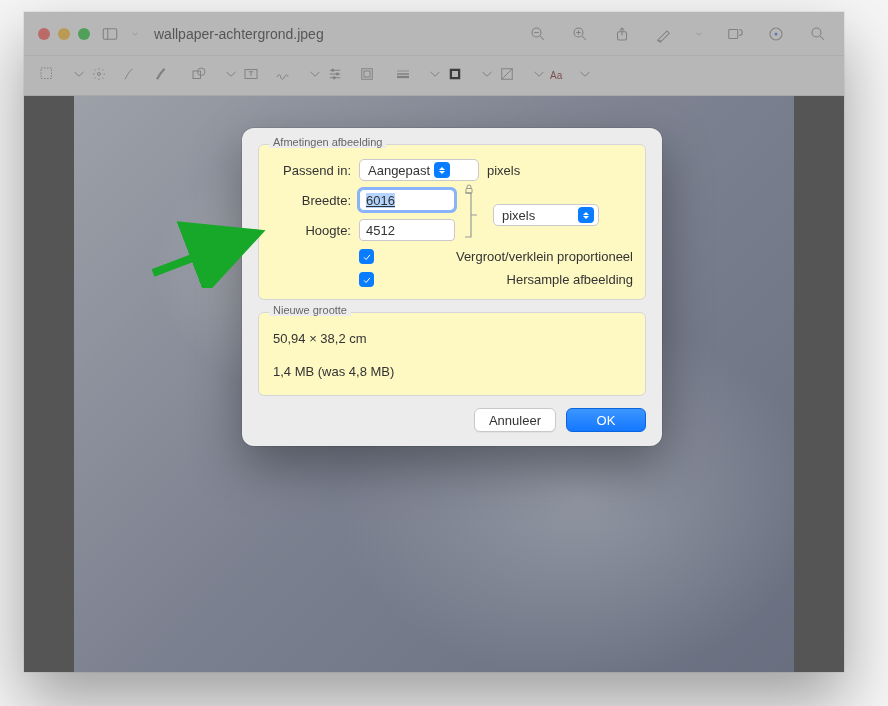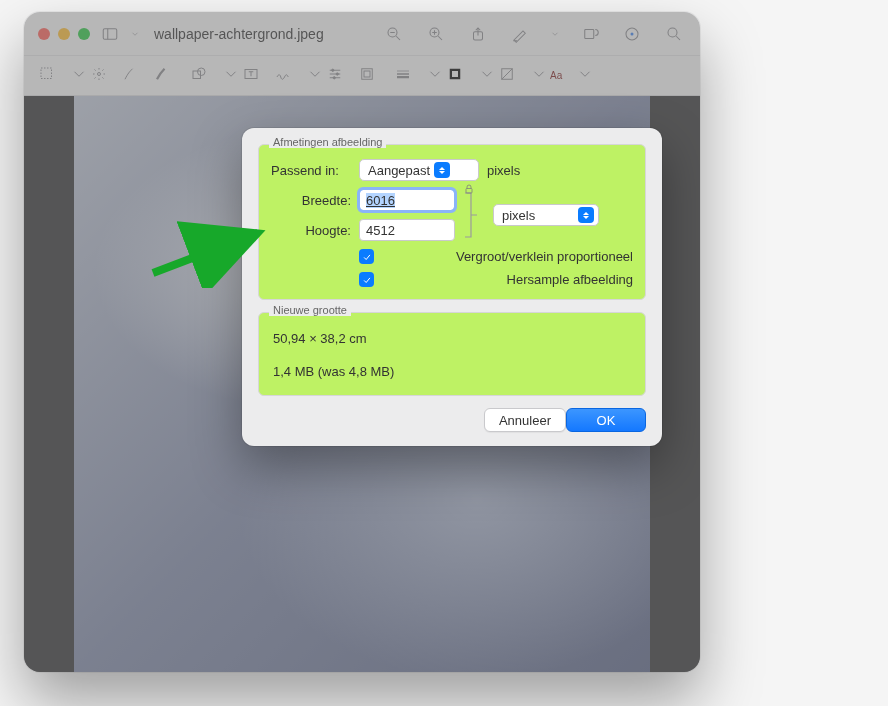--- a/index.html
+++ b/index.html
@@ -2,22 +2,22 @@
 <html><head>
 <meta charset="utf-8">
 <style>
   * { box-sizing: border-box; margin: 0; padding: 0; font-family: -apple-system, BlinkMacSystemFont, "Helvetica Neue", Arial, sans-serif; }
   body { background: #f5f5f5; width: 888px; height: 706px; position: relative; overflow: hidden; }
 
   
   .window {
     position: absolute;
     left: 24px; top: 12px;
-    width: 676px; height: 660px;
-    border-radius: 16px;
+    width: 820px; height: 660px;
+    border-radius: 0;
     background: #eceef0;
     box-shadow: 0 30px 60px rgba(0,0,0,0.35), 0 0 0 1px rgba(0,0,0,0.05);
     overflow: hidden;
   }
 
   
   .overlay {
     position: absolute; inset: 0;
     background: rgba(120,120,120,0.5);
     z-index: 5;
@@ -80,35 +80,35 @@
     border-radius: 12px;
     box-shadow: 0 20px 50px rgba(0,0,0,0.35), 0 0 0 1px rgba(0,0,0,0.08);
     z-index: 10;
     padding: 16px 16px 14px 16px;
     font-size: 13px;
     color: #333;
   }
   .groupbox {
     border: 1px solid #d6d6d8;
     border-radius: 6px;
-    background: #bef264;
+    background: #fef9c3;
     margin-bottom: 12px;
     position: relative;
   }
   .groupbox .legend {
     position:absolute; top:-9px; left:10px;
     background:#ececed;
     padding:0 4px;
     font-size:11px; color:#666;
   }
   .gb-inner { padding: 14px 12px 12px 12px; }
 
   .row { display:flex; align-items:center; margin-bottom:8px; gap:8px; }
   .row:last-child { margin-bottom:0; }
-  .lbl { width:80px; text-align:left; color:#333; font-size:13px; }
+  .lbl { width:80px; text-align:right; color:#333; font-size:13px; }
   .select {
     display:flex; align-items:center;
     background:#fff; border:1px solid #c9c9cc; border-radius:5px;
     height:22px; padding:0 4px 0 8px;
     font-size:13px;
   }
   .select .caret {
     width:16px; height:16px; margin-left:4px;
     background:#0a7cff; border-radius:4px;
     display:flex; flex-direction:column; align-items:center; justify-content:center;
@@ -146,21 +146,21 @@
 
   .checkrow { display:flex; align-items:center; gap:6px; margin-left:88px; margin-top:8px; font-size:13px;justify-content:space-between; }
   .chk {
     width:15px; height:15px; border-radius:4px; background:#0a7cff;
     display:flex; align-items:center; justify-content:center;
   }
   .chk svg { width:10px; height:10px; stroke:#fff; stroke-width:2.4; fill:none; }
 
   .info-line { font-size:13px; color:#333; padding:4px 2px; }
 
-  .buttons { display:flex; justify-content:flex-end; gap:0; margin-top:6px; }
+  .buttons { display:flex; justify-content:flex-end; gap:10px; margin-top:6px; }
   .btn {
     height:24px; min-width:80px; border-radius:6px;
     font-size:13px; display:flex; align-items:center; justify-content:center;
     padding:0 14px;
   }
   .btn.secondary { background:#fff; border:1px solid #c9c9cc; box-shadow:0 1px 1px rgba(0,0,0,0.05); }
   .btn.primary { background:linear-gradient(#3c96ff,#1478ff); color:#fff; border:1px solid #0a66e0; }
 
   
   .arrow {

